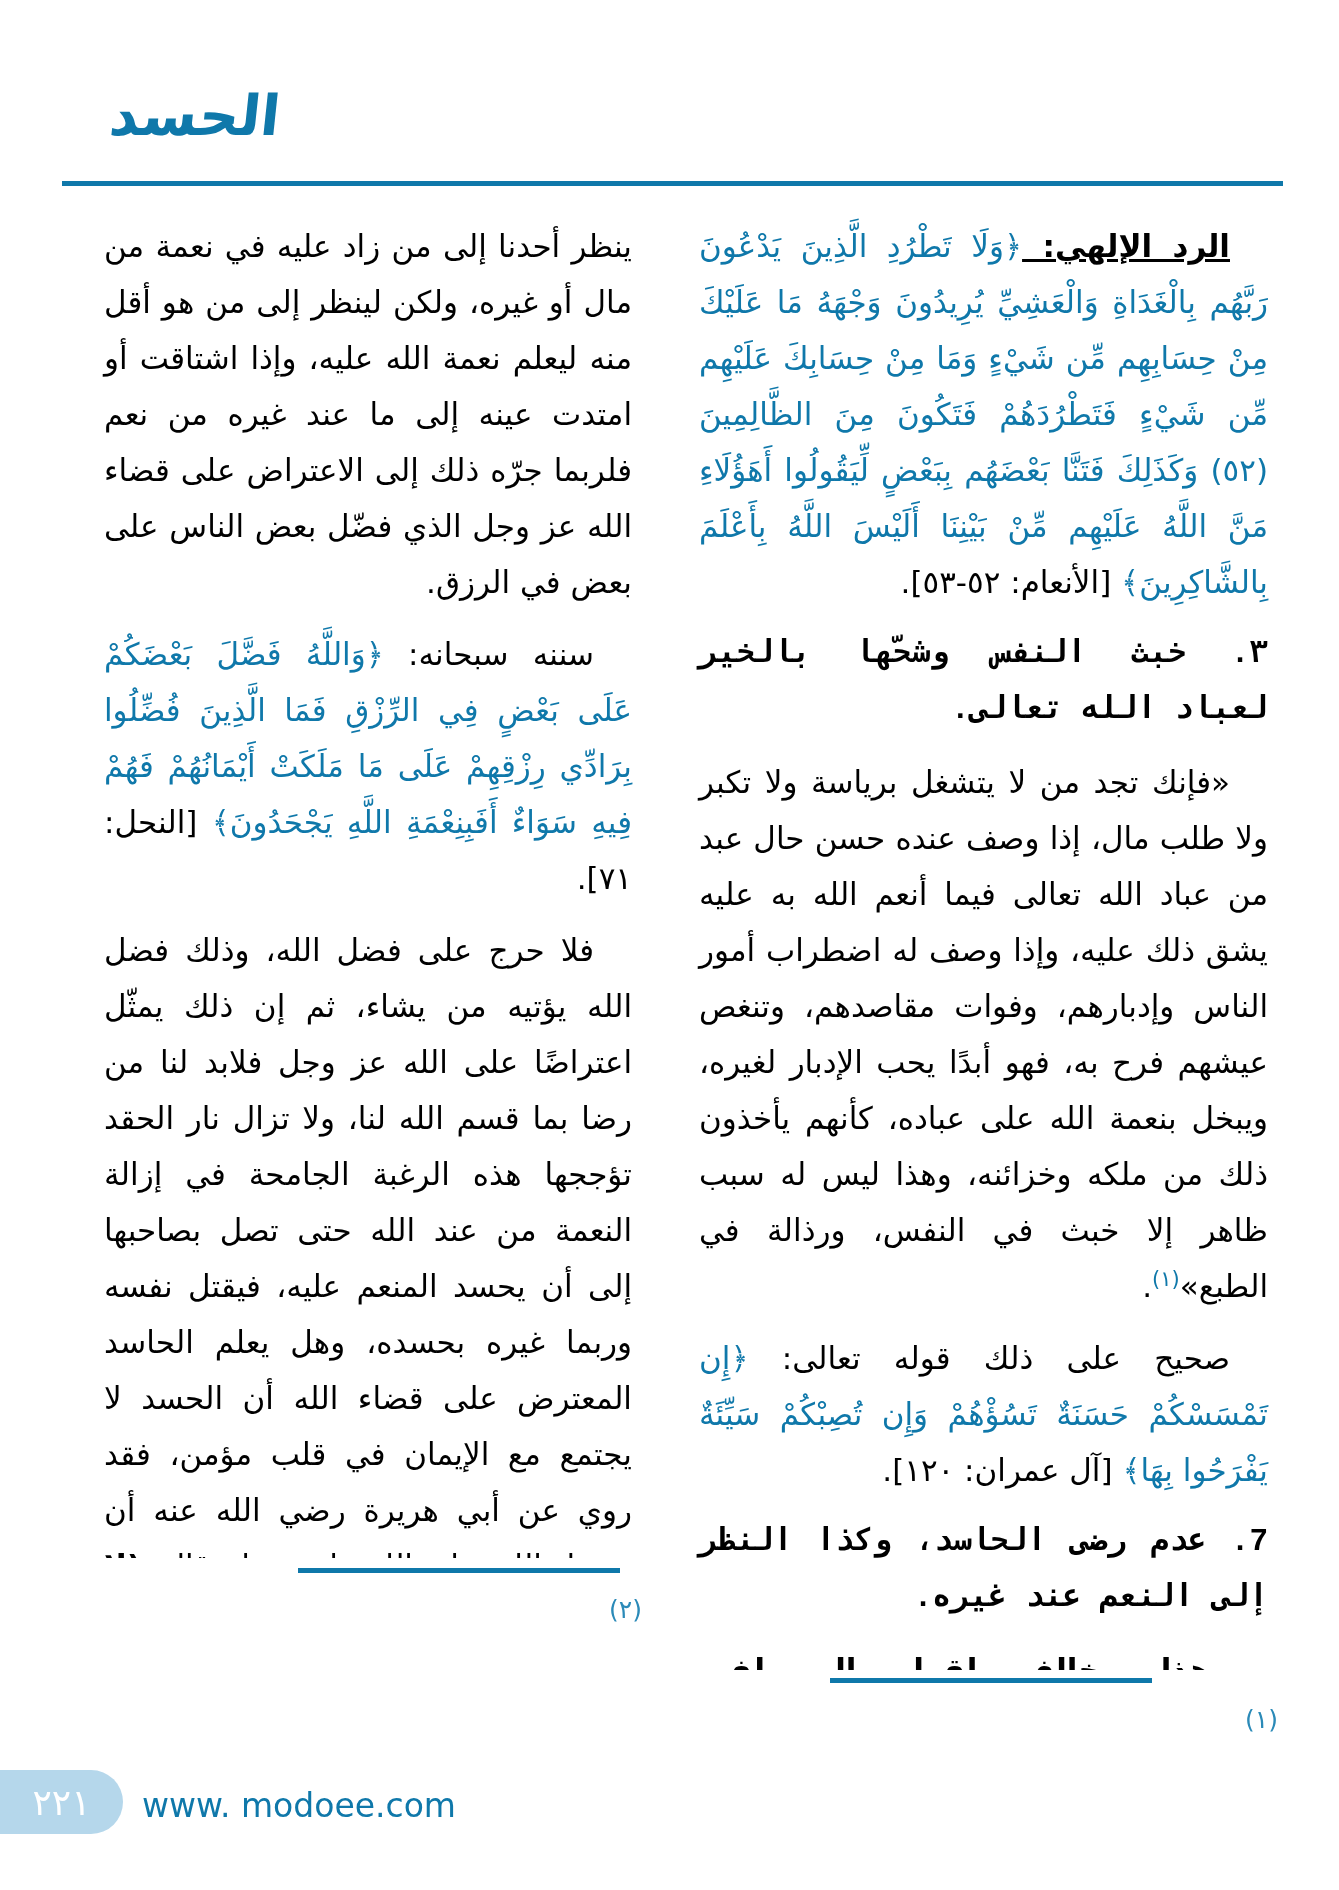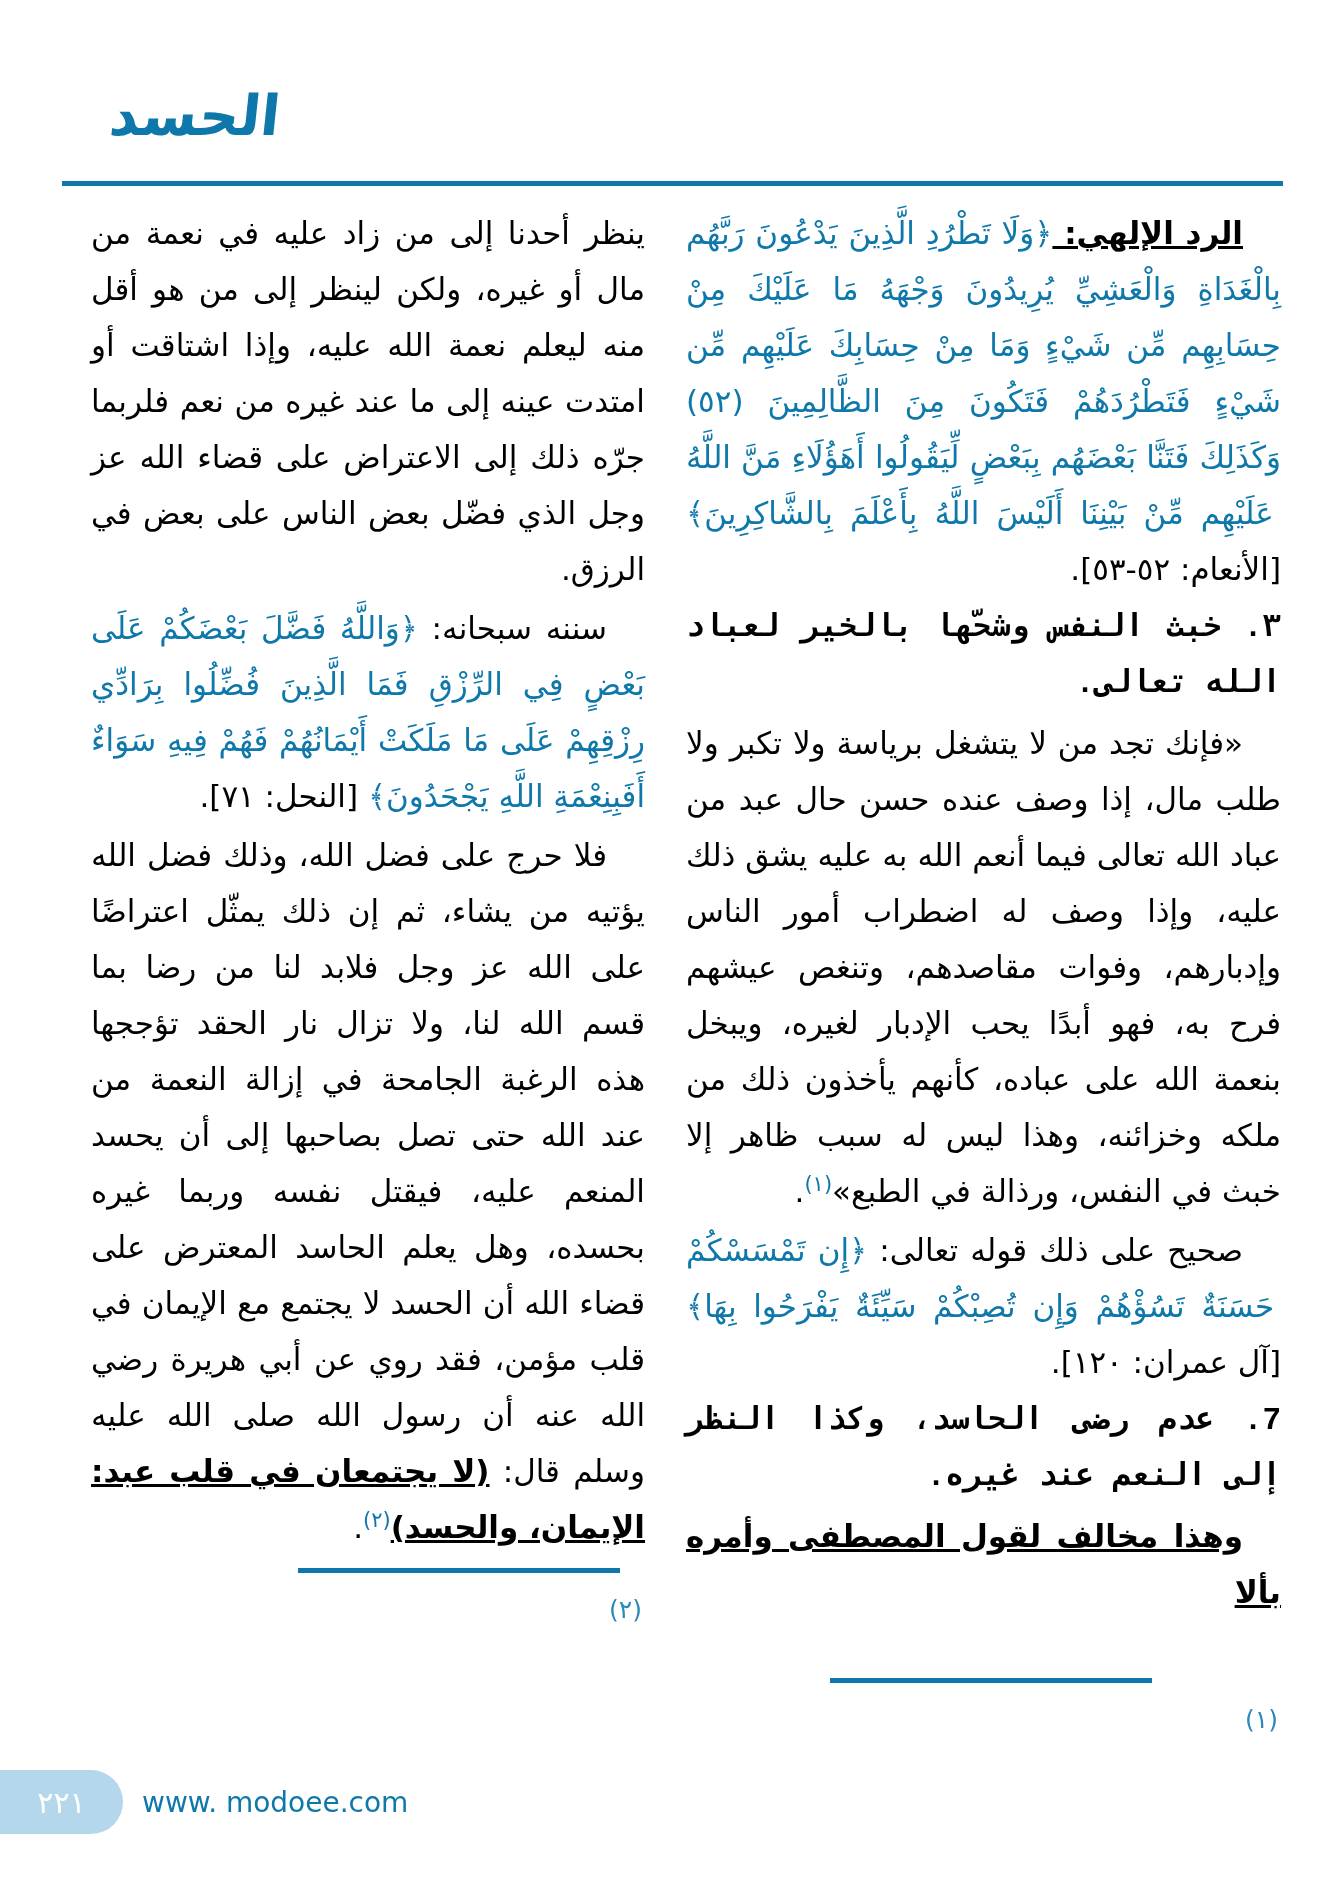--- a/index.html
+++ b/index.html
@@ -24,46 +24,46 @@
   }
   
   .col {
     position:absolute; top:202px;
     text-align:justify;
     font-size:31px; line-height:56px;
     overflow:hidden;
   }
   .col-right { right:55px;  width:601px; height:1468px; }
   .col-left  { right:691px; width:560px; height:1356px; }
-  .col p { margin:3px; }
+  .col p { margin:16px; }
   .indent { text-indent:38px; }
   .heading { font-weight:bold; margin:6px 0;font-family:Liberation Mono, monospace; }
   .bold { font-weight:bold;text-decoration:underline; }
   .quran { color:#0f78aa; }
   .fn-sup { color:#0f78aa; font-size:21px; vertical-align:super; line-height:0; }
   
   .fn { position:absolute; font-size:25px; line-height:42px; text-align:justify; }
   .fn-right { right:55px;  width:601px; top:1678px; }
   .fn-left  { right:691px; width:560px; top:1568px; }
   .fn-sep { height:5px; background:#0f78aa; width:322px; margin-bottom:16px; }
   .fn-sep-right { margin-right:132px; }
   .fn-sep-left  { margin-right:28px; }
   .fn-text { position:relative; margin:0; padding-right:70px; }
   .fn-mark { position:absolute; right:6px; top:0; color:#2b8ab8; }
   
   .page-pill {
     position:absolute; left:0; top:1770px;
     width:123px; height:64px;
     background:#b5d7eb; border-radius:0 33px 33px 0;
     display:flex; align-items:center; justify-content:center;
-    color:#ffffff; font-size:30px; letter-spacing:6px;
+    color:#ffffff; font-size:36px; letter-spacing:6px;
   }
   .website {
     position:absolute; left:142px; top:1786px;
-    direction:ltr; color:#0f78aa; font-size:28px;
+    direction:ltr; color:#0f78aa; font-size:33px;
   }
 </style>
 </head>
 <body>
 
 <div class="page">
 
   <div class="chapter-title">الحسد</div>
   <div class="header-rule"></div>
 

